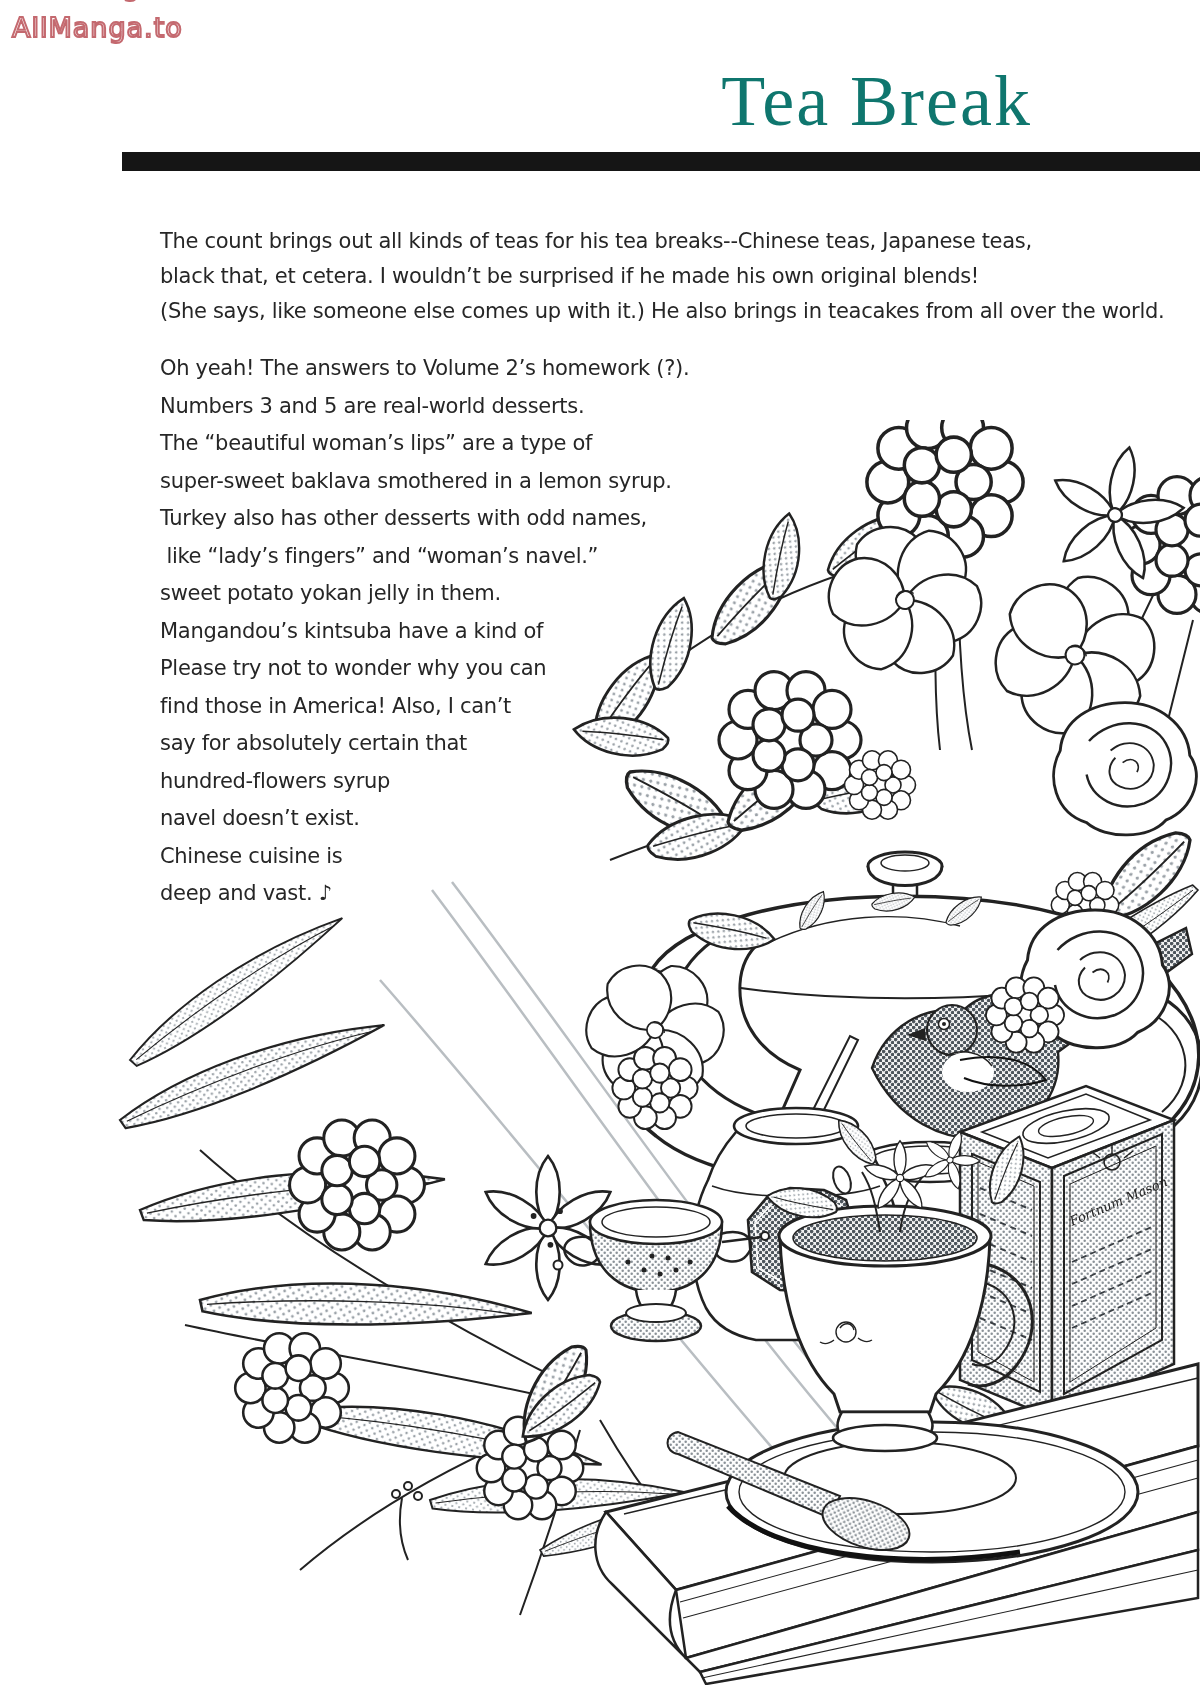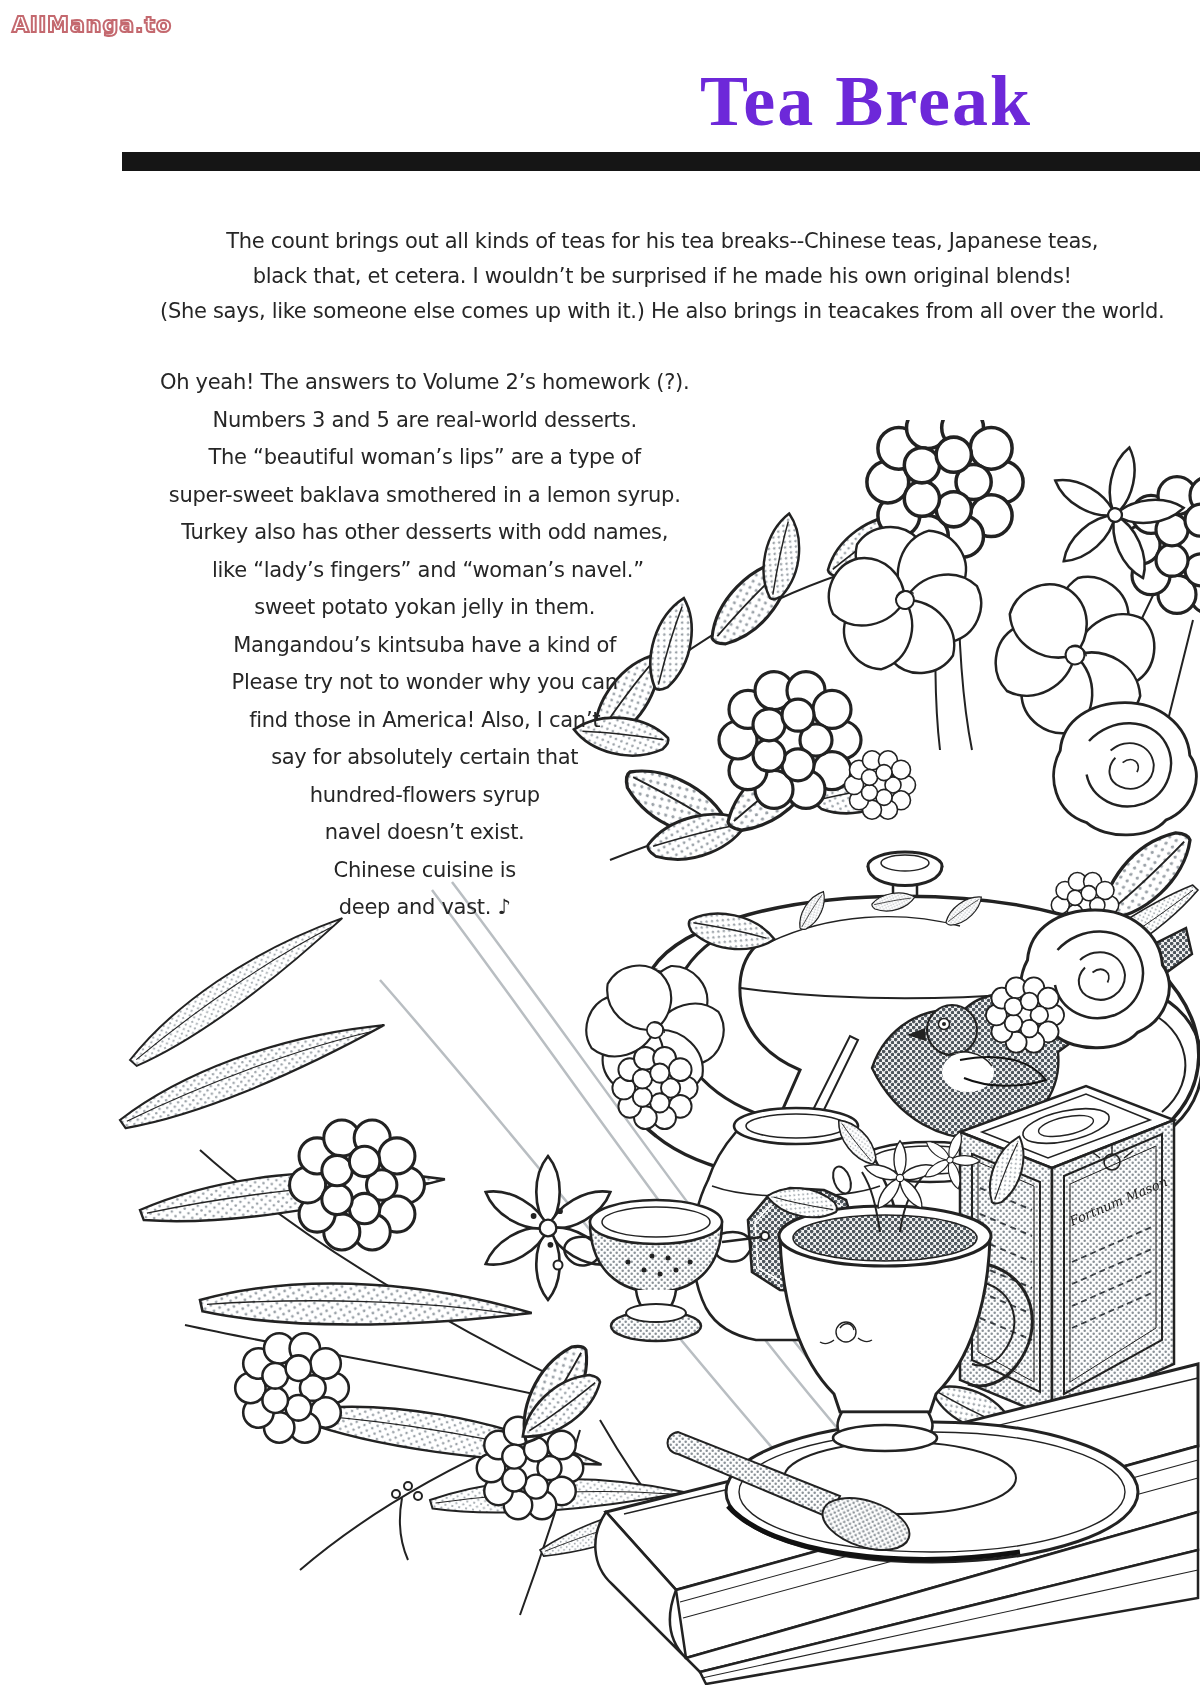--- a/index.html
+++ b/index.html
@@ -2,43 +2,43 @@
 <html><head>
 <meta charset="utf-8">
 <style>
   html,body{margin:0;padding:0;}
   body{
     width:1200px;height:1685px;position:relative;overflow:hidden;
     background:#ffffff;font-family:"DejaVu Sans","Liberation Sans",sans-serif;color:#222;
   }
   .watermark{
     position:absolute;left:12px;top:12px;
-    font-size:22px;font-weight:700;letter-spacing:1px;
+    font-size:27px;font-weight:400;letter-spacing:1px;
     color:#fff;-webkit-text-stroke:2px #c4696f;text-shadow:0 0 1px #c4696f;
     z-index:5;white-space:pre;
   }
   .watermark-clip{
     position:absolute;left:0;top:0;width:420px;height:7px;overflow:hidden;z-index:5;
   }
   .watermark-clip .watermark{top:-30px;left:26px;}
   .page-title{
     position:absolute;top:60px;right:168px;
     font-family:"Liberation Serif","DejaVu Serif",serif;
-    font-size:72px;font-weight:700;letter-spacing:2px;color:#6d28d9;z-index:2;text-align:right;
+    font-size:72px;font-weight:400;letter-spacing:2px;color:#0f766e;z-index:2;text-align:right;
   }
   .title-bar{
     position:absolute;left:122px;right:0;top:152px;height:19px;background:#151515;z-index:2;
   }
-  .para{position:absolute;z-index:3;text-align:center;}
+  .para{position:absolute;z-index:3;}
   .para .line{
     white-space:pre;font-size:21px;letter-spacing:-0.3px;color:#262626;
   }
   .para1{left:160px;top:224px;}
   .para1 .line{line-height:35px;}
-  .para2{left:160px;top:364px;}
+  .para2{left:160px;top:350px;}
   .para2 .line{line-height:37.5px;}
   .illus{position:absolute;left:0;top:420px;z-index:1;}
 </style>
 </head>
 <body>
 
 <div class="watermark-clip">
   <div class="watermark">AllManga.to</div>
 </div>
 

